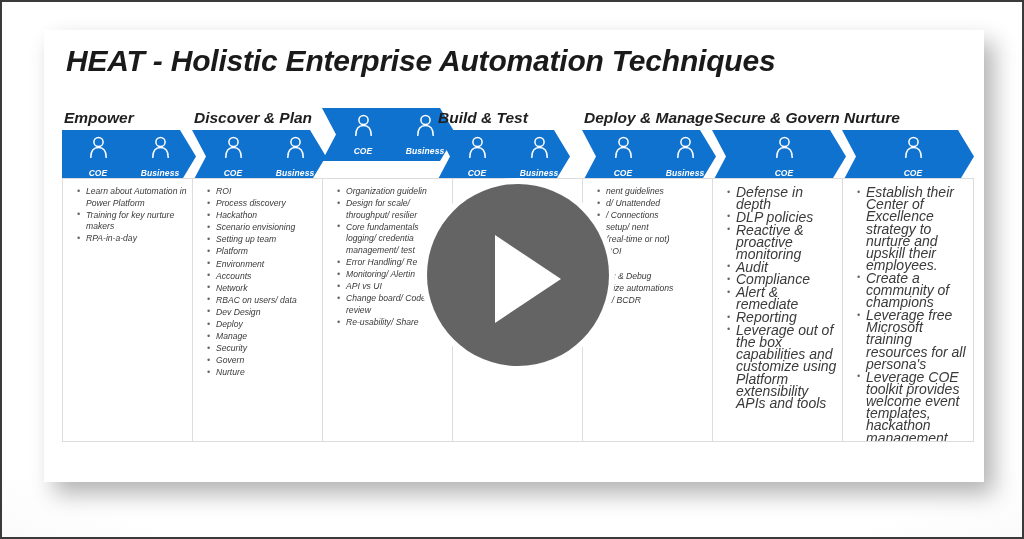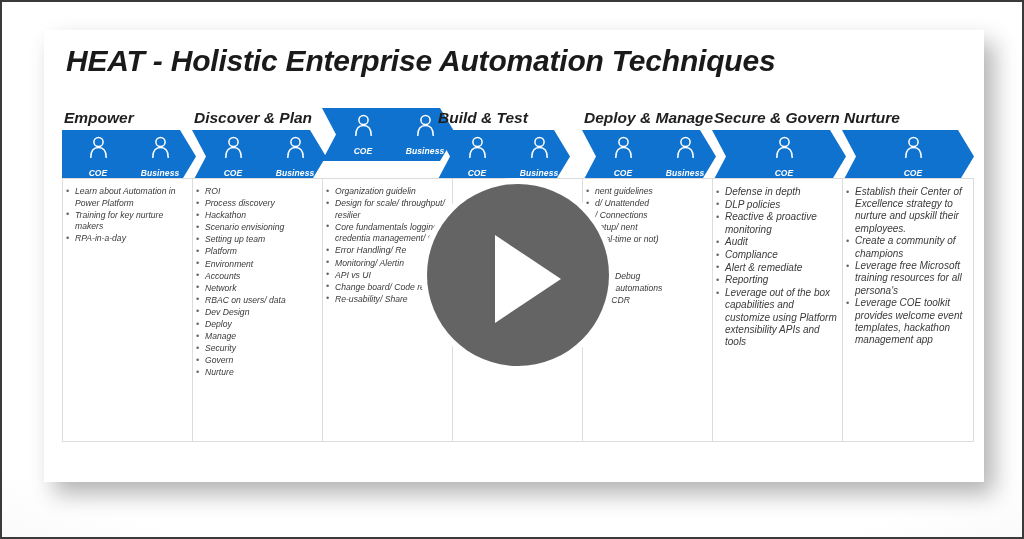--- a/index.html
+++ b/index.html
@@ -101,21 +101,21 @@
   }
 
   
   .card {
     position: absolute;
     top: 148px;
     background: #ffffff;
     border: 1px solid #dcdcdc;
     box-sizing: border-box;
     height: 264px;
-    padding: 7px 6px 6px 0;
+    padding: 7px 6px 6px 11px;
     overflow: hidden;
   }
 
   .card ul {
     margin: 0;
     padding: 0;
     list-style: none;
   }
 
   .card li {
@@ -129,21 +129,21 @@
 
   .card li::before {
     content: "•";
     position: absolute;
     left: 3px;
     top: -0.5px;
     color: #666;
     font-size: 9px;
   }
 
-  .card.wide li { font-size: 10px; line-height: 12.2px; }
+  .card.wide li { font-size: 14px; line-height: 12.2px; }
 
   
   #play-wrap {
     position: absolute;
     left: 419px;
     top: 176px;
     width: 194px;
     height: 194px;
   }
   #play-halo {

